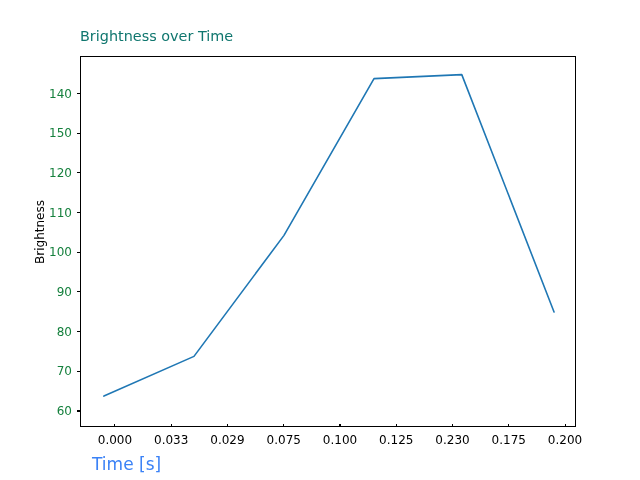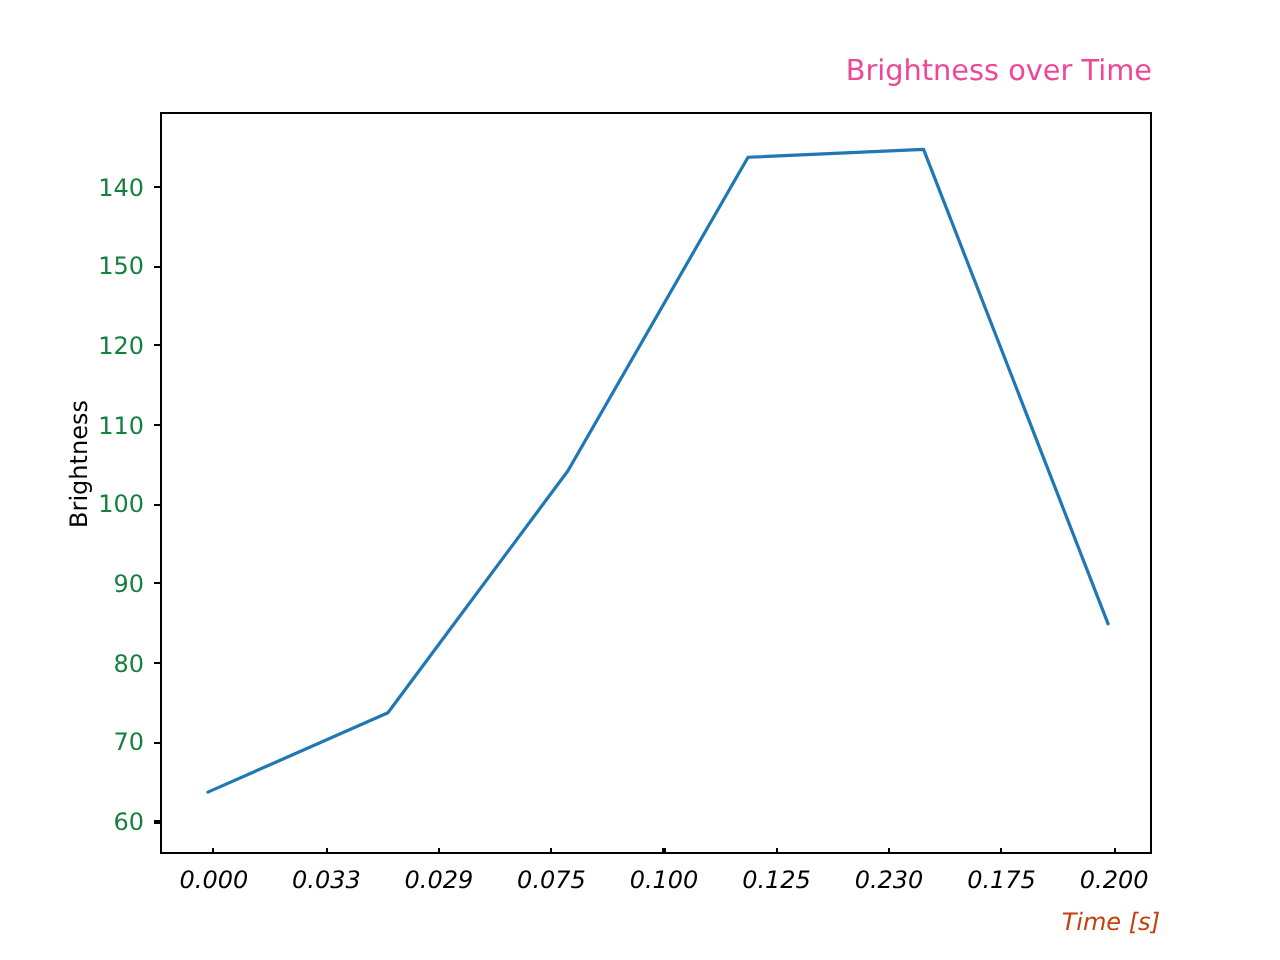--- a/index.html
+++ b/index.html
@@ -19,23 +19,23 @@
     position: relative;
     width: 640px;
     height: 480px;
     background: #ffffff;
   }
   #chart-title {
     position: absolute;
     left: 80px;
     top: 27px;
     width: 496px;
-    text-align: right;
+    text-align: left;
     font-size: 14.4px;
-    color: #ec4899;
+    color: #0f766e;
     line-height: 1.25;
     white-space: nowrap;
   }
   #plot-area {
     position: absolute;
     left: 80px;
     top: 56px;
     width: 496px;
     height: 371px;
     border: 1.1px solid #000000;
@@ -90,25 +90,24 @@
     text-align: center;
     font-size: 12px;
     transform: rotate(-90deg);
     transform-origin: center center;
     white-space: nowrap;
     color: #000000;
   }
   
   #x-axis-wrap {
     position: absolute;
-    left: 84px;
+    left: 92px;
     top: 427px;
     width: 496px;
     height: 53px;
-    font-style: italic;
   }
   .xtick {
     position: absolute;
     top: 0;
     width: 0;
   }
   .xtick .tickmark {
     position: absolute;
     left: -0.55px;
     top: -3.5px;
@@ -124,24 +123,24 @@
     font-size: 12px;
     line-height: 16px;
     white-space: nowrap;
     color: #000000;
   }
   #xlabel {
     position: absolute;
     left: 0;
     top: 27px;
     width: 496px;
-    text-align: right;
-    font-size: 12px;
-    white-space: nowrap;
-    color: #c2410c;
+    text-align: left;
+    font-size: 17px;
+    white-space: nowrap;
+    color: #3b82f6;
   }
 </style>
 </head>
 <body>
 
 <div id="figure">
 
   <div id="chart-title">Brightness over Time</div>
 
   <div id="y-axis-wrap">

